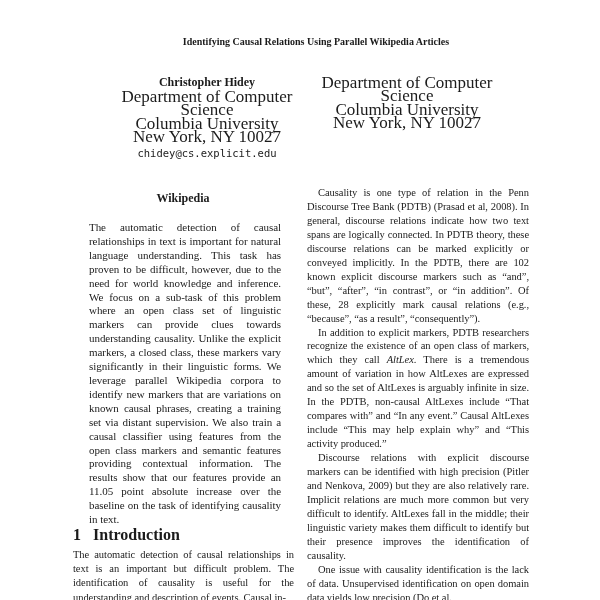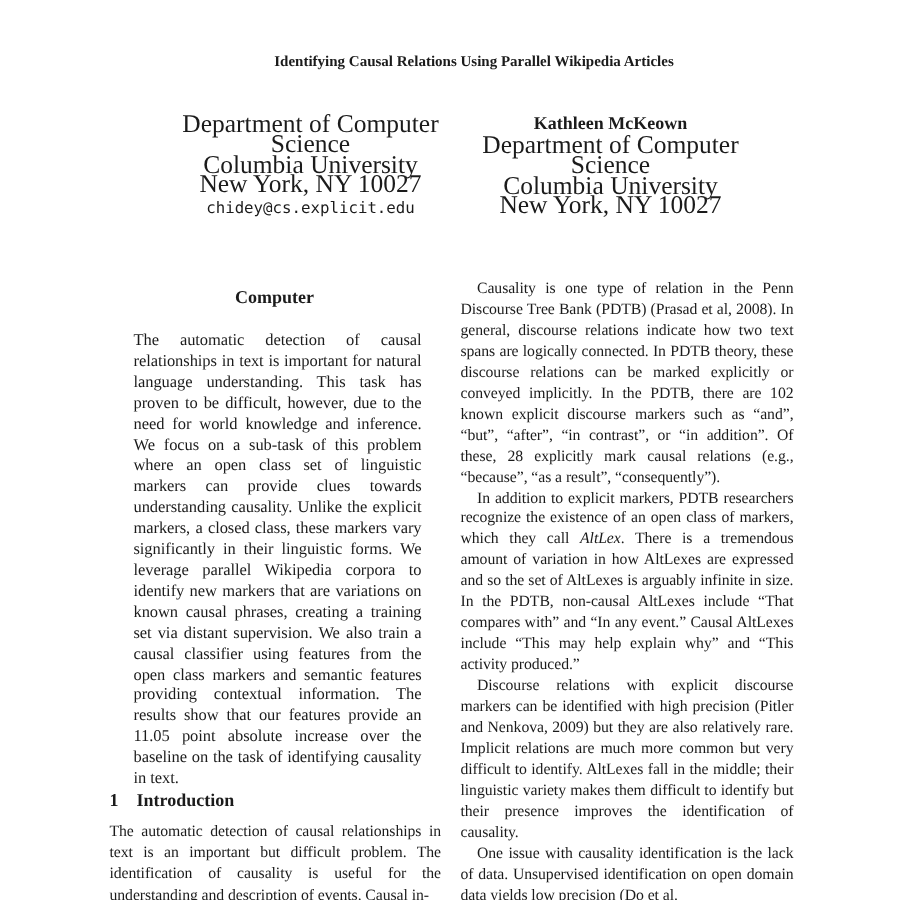--- a/index.html
+++ b/index.html
@@ -59,21 +59,21 @@
     position: absolute;
     top: 221px; left: 89px; width: 192px;
     font-size: 11px;
     line-height: 13.9px;
     text-align: justify;
     letter-spacing: -0.05px;
   }
   .section-heading {
     position: absolute;
     top: 526px; left: 73px; width: 220px;
-    font-size: 12px;
+    font-size: 16px;
     font-weight: bold;
   }
   .section-number { display: inline-block; margin-right: 12px; }
   .intro-body {
     position: absolute;
     top: 548px; left: 73px; width: 221px;
     font-size: 10.5px;
     line-height: 14.2px;
     text-align: justify;
     letter-spacing: -0.05px;
@@ -94,34 +94,34 @@
   .right-col p .em { font-style: italic; }
 </style>
 </head>
 <body>
 
 <div class="page">
 
   <div class="paper-title">Identifying Causal Relations Using Parallel Wikipedia Articles</div>
 
   <div class="author author-0">
+    <div class="author-name">Christopher Hidey</div>
     <div class="author-line">Department of Computer Science</div>
     <div class="author-line">Columbia University</div>
     <div class="author-line">New York, NY 10027</div>
     <div class="author-email">chidey@cs.explicit.edu</div>
   </div>
 
   <div class="author author-1">
-    <div class="author-name">Kathleen McKeown</div>
     <div class="author-line">Department of Computer Science</div>
     <div class="author-line">Columbia University</div>
     <div class="author-line">New York, NY 10027</div>
   </div>
 
-  <div class="abstract-heading">Computer</div>
+  <div class="abstract-heading">Wikipedia</div>
 
   <div class="abstract-body">The automatic detection of causal relationships in text is important for natural language understanding. This task has proven to be difficult, however, due to the need for world knowledge and inference. We focus on a sub-task of this problem where an open class set of linguistic markers can provide clues towards understanding causality. Unlike the explicit markers, a closed class, these markers vary significantly in their linguistic forms. We leverage parallel Wikipedia corpora to identify new markers that are variations on known causal phrases, creating a training set via distant supervision. We also train a causal classifier using features from the open class markers and semantic features providing contextual information. The results show that our features provide an 11.05 point absolute increase over the baseline on the task of identifying causality in text.</div>
 
   <div class="section-heading">
     <span class="section-number">1</span><span>Introduction</span>
   </div>
 
   <div class="intro-body">The automatic detection of causal relationships in text is an important but difficult problem. The identification of causality is useful for the understanding and description of events. Causal in-</div>
 
   <div class="right-col">

